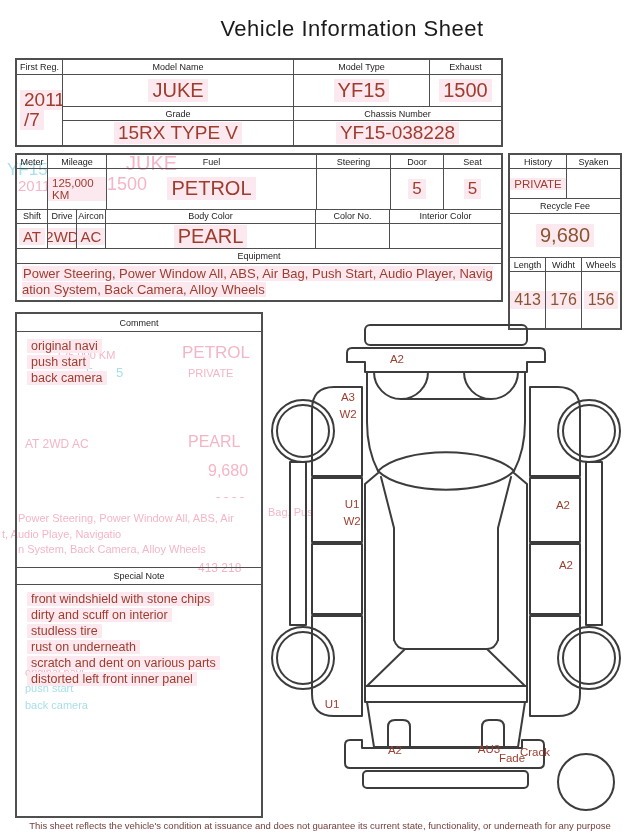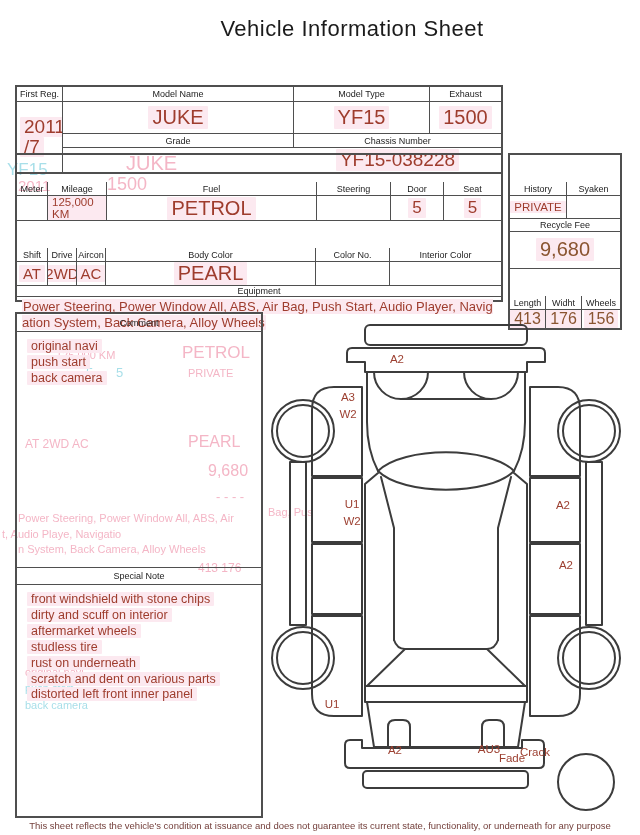--- a/index.html
+++ b/index.html
@@ -2,21 +2,21 @@
 <html><head>
 <meta charset="utf-8">
 <style>
   html,body{margin:0;padding:0;background:#fff;}
   .page{position:relative;width:640px;height:835px;background:#ffffff;
         font-family:"Liberation Sans",sans-serif;overflow:hidden;}
   .title{position:absolute;left:0;top:16px;width:640px;text-align:center;
          font-size:22px;color:#1b1b1b;letter-spacing:0.5px;margin-left:32px;}
   
   .tbl{position:absolute;border:2px solid #4f4f4f;box-sizing:border-box;background:transparent;}
-  .grid{display:grid;margin-top:27px;}
+  .grid{display:grid;}
   .stack{display:flex;flex-direction:column;height:100%;}
   .cell{border-right:1px solid #4f4f4f;border-bottom:1px solid #4f4f4f;
         display:flex;align-items:center;justify-content:center;overflow:hidden;box-sizing:border-box;}
   .nr{border-right:none!important;}
   .nb{border-bottom:none!important;}
   .hdr{font-size:9px;color:#232323;}
   .red{color:#9e3c2d;}
   .brown{color:#8a5430;}
   .hl{background:#fce9f0;padding:0 4px;border-radius:1px;}
   .f20{font-size:20px;} .f19{font-size:19px;} .f17{font-size:17px;}
@@ -58,21 +58,21 @@
     <span class="g gc" style="left:86px;top:365px;font-size:13px">5</span>
     <span class="g gc" style="left:116px;top:365px;font-size:13px">5</span>
     <span class="g gp" style="left:188px;top:367px;font-size:11px">PRIVATE</span>
     <span class="g gp" style="left:25px;top:437px;font-size:12px">AT  2WD  AC</span>
     <span class="g gp" style="left:188px;top:433px;font-size:16px">PEARL</span>
     <span class="g gp" style="left:208px;top:462px;font-size:16px">9,680</span>
     <span class="g gp" style="left:216px;top:489px;font-size:13px">- - - -</span>
     <span class="g gp" style="left:18px;top:512px;font-size:11px">Power Steering, Power Window  All, ABS, Air</span>
     <span class="g gp" style="left:2px;top:528px;font-size:11px">t, Audio Playe, Navigatio</span>
     <span class="g gp" style="left:18px;top:543px;font-size:11px">n System, Back Camera, Alloy Wheels</span>
-    <span class="g gp" style="left:198px;top:561px;font-size:12px">413  176</span>
+    <span class="g gp" style="left:198px;top:561px;font-size:12px">413  218</span>
     <span class="g gp" style="left:25px;top:666px;font-size:11px">original navi</span>
     <span class="g gc" style="left:25px;top:682px;font-size:11px">push start</span>
     <span class="g gc" style="left:25px;top:699px;font-size:11px">back camera</span>
     <span class="g gp" style="left:268px;top:506px;font-size:11px">Bag, Pus</span>
   </div>
 
   <div class="tbl grid" style="left:15px;top:58px;width:488px;height:89px;grid-template-columns:46px 231px 136px 1fr;grid-template-rows:15px 32px 14px 1fr;">
     <div class="cell hdr">First Reg.</div>
     <div class="cell hdr">Model Name</div>
     <div class="cell hdr">Model Type</div>
@@ -85,20 +85,23 @@
         <span class="hl red f20">JUKE</span>
       </div>
     <div class="cell">
         <span class="hl red f20">YF15</span>
       </div>
     <div class="cell nr">
         <span class="hl red f20">1500</span>
       </div>
     <div class="cell hdr" style="grid-column:2">Grade</div>
     <div class="cell hdr nr" style="grid-column:3/5">Chassis Number</div>
+    <div class="cell nb" style="grid-column:2">
+        <span class="hl red f19">15RX TYPE V</span>
+      </div>
     <div class="cell nr nb" style="grid-column:3/5">
         <span class="hl red f19">YF15-038228</span>
       </div>
   </div>
 
 
   <div class="tbl stack" style="left:15px;top:153px;width:488px;height:149px;">
     <div class="grid" style="height:60px;grid-template-columns:31px 59px 210px 74px 53px 1fr;grid-template-rows:14px 1fr;">
       <div class="cell hdr">Meter</div>
       <div class="cell hdr">Mileage</div>
@@ -180,21 +183,20 @@
     <div class="band hdr">Comment</div>
     <div class="notes red" style="height:235px;box-sizing:border-box">
       <div><span class="hl">original navi</span></div>
       <div><span class="hl">push start</span></div>
       <div><span class="hl">back camera</span></div>
     </div>
     <div class="band bandtop hdr">Special Note</div>
     <div class="notes red" style="flex:1">
       <div><span class="hl">front windshield with stone chips</span></div>
       <div><span class="hl">dirty and scuff on interior</span></div>
-      <div><span class="hl">aftermarket wheels</span></div>
       <div><span class="hl">studless tire</span></div>
       <div><span class="hl">rust on underneath</span></div>
       <div><span class="hl">scratch and dent on various parts</span></div>
       <div><span class="hl">distorted left front inner panel</span></div>
     </div>
   </div>
 
   <svg class="diagram" viewBox="0 0 370 510">
 
     <rect x="97" y="15" width="162" height="20" rx="5"></rect>

